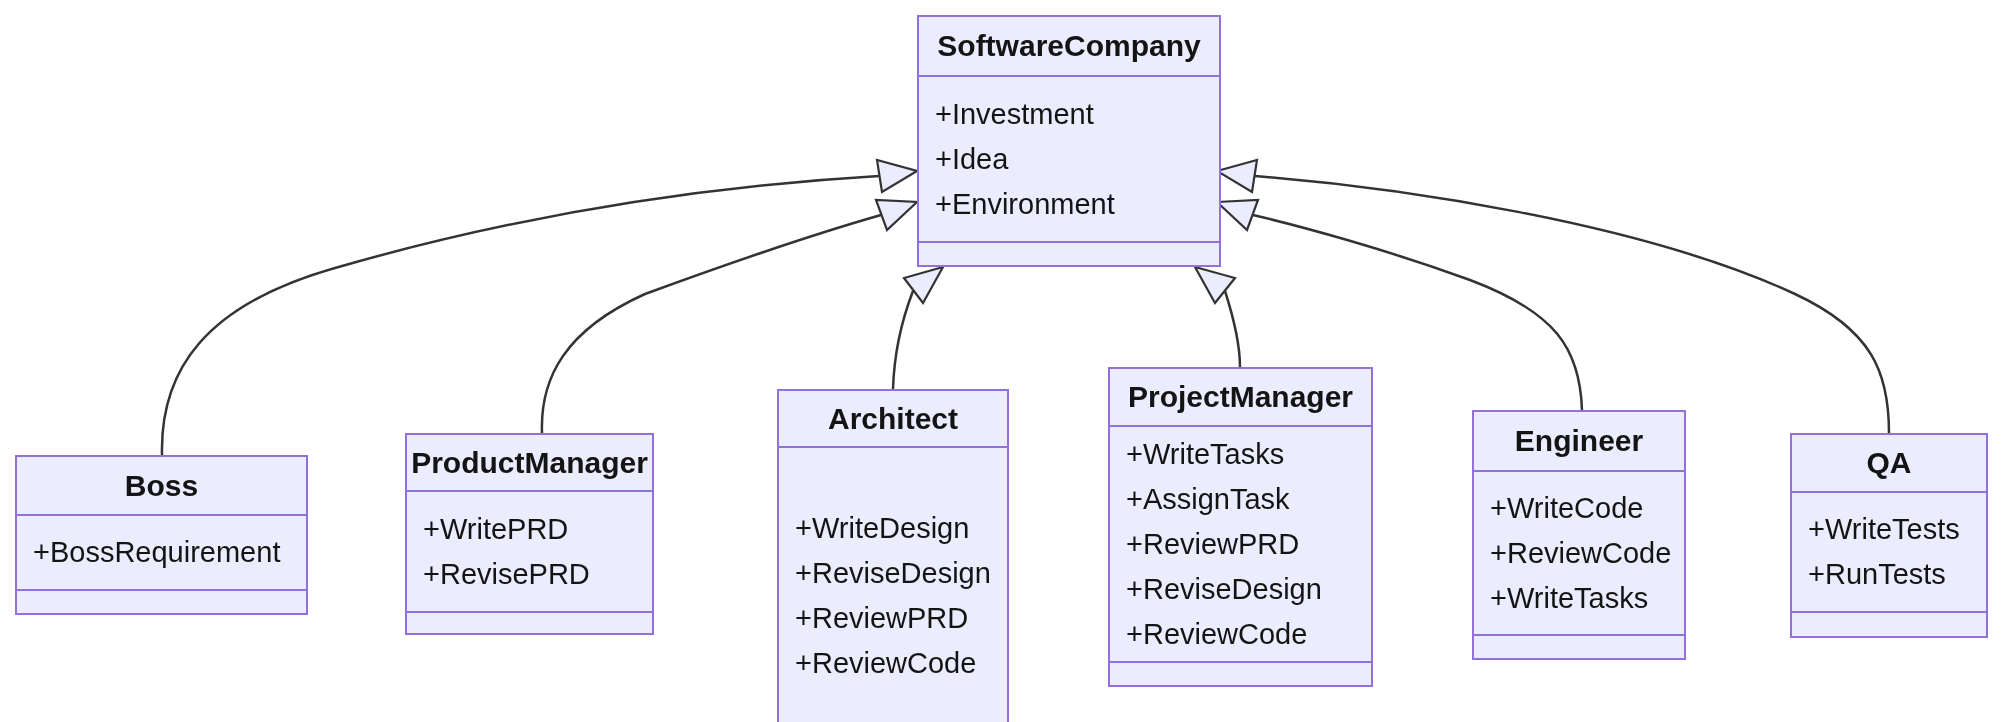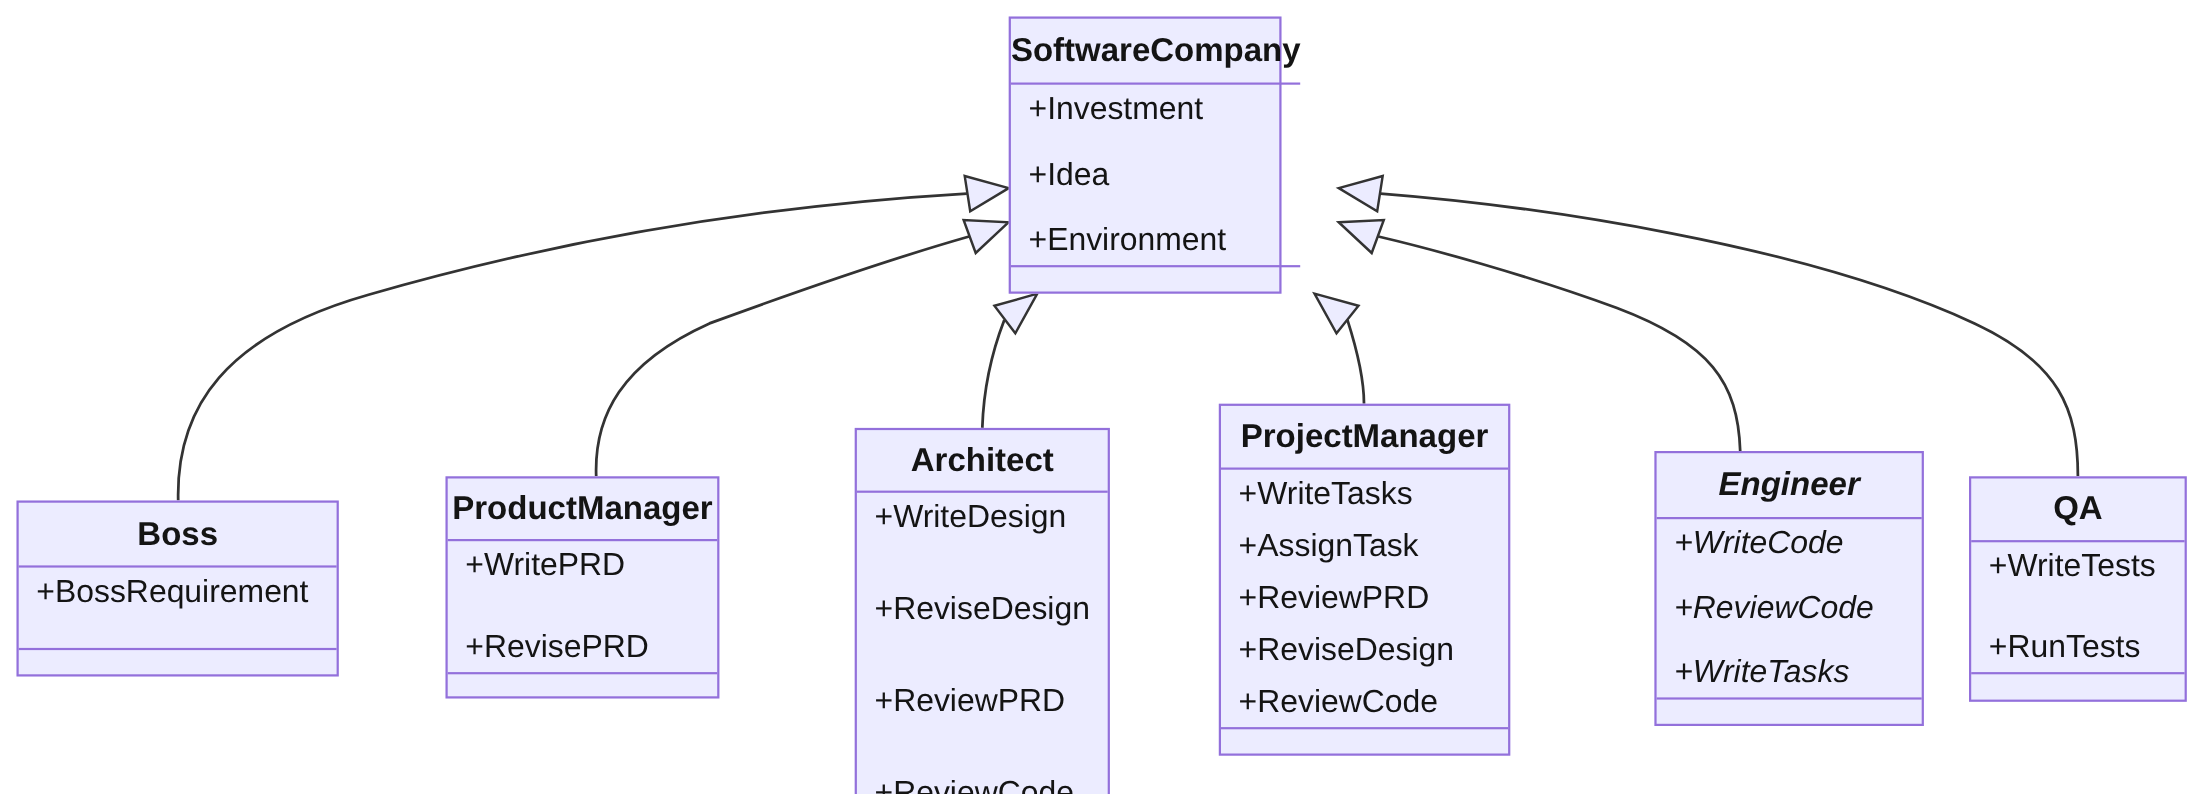--- a/index.html
+++ b/index.html
@@ -46,41 +46,41 @@
     align-items: center;
     justify-content: center;
     font-weight: bold;
     font-size: 30px;
     border-bottom: 2px solid #9370DB;
     white-space: nowrap;
   }
   .class-attrs {
     display: flex;
     flex-direction: column;
-    justify-content: space-between;
+    justify-content: center;
     padding-left: 16px;
     border-bottom: 2px solid #9370DB;
     font-size: 29px;
     overflow: hidden;
   }
   .member-row {
     line-height: 45px;
     white-space: nowrap;
   }
   .class-methods {
     
   }
 
   
-  .node-softwarecompany { left: 917px; top: 15px;  width: 248px; height: 252px; --th: 60px; --mh: 22px; }
+  .node-softwarecompany { left: 917px; top: 15px;  width: 304px; height: 252px; --th: 60px; --mh: 22px; }
   .node-boss            { left: 15px;  top: 455px; width: 293px; height: 160px; --th: 59px; --mh: 22px; }
   .node-productmanager  { left: 405px; top: 433px; width: 249px; height: 202px; --th: 57px; --mh: 20px; }
   .node-architect       { left: 777px; top: 389px; width: 232px; height: 381px; --th: 57px; --mh: 22px; }
   .node-projectmanager  { left: 1108px;top: 367px; width: 265px; height: 320px; --th: 58px; --mh: 22px; }
-  .node-engineer        { left: 1504px;top: 410px; width: 245px; height: 250px; font-style: italic; --th: 60px; --mh: 22px; }
+  .node-engineer        { left: 1472px;top: 410px; width: 214px; height: 250px; --th: 60px; --mh: 22px; }
   .node-qa              { left: 1790px;top: 433px; width: 198px; height: 205px; --th: 58px; --mh: 23px; }
 </style>
 </head>
 <body>
 
 <div class="canvas">
 
   <svg class="edges" viewBox="0 0 2003 722">
 
     <path class="edge-path" d="M 162,455 C 160,370 205,305 335,268 C 560,203 760,183 879,176"></path>

